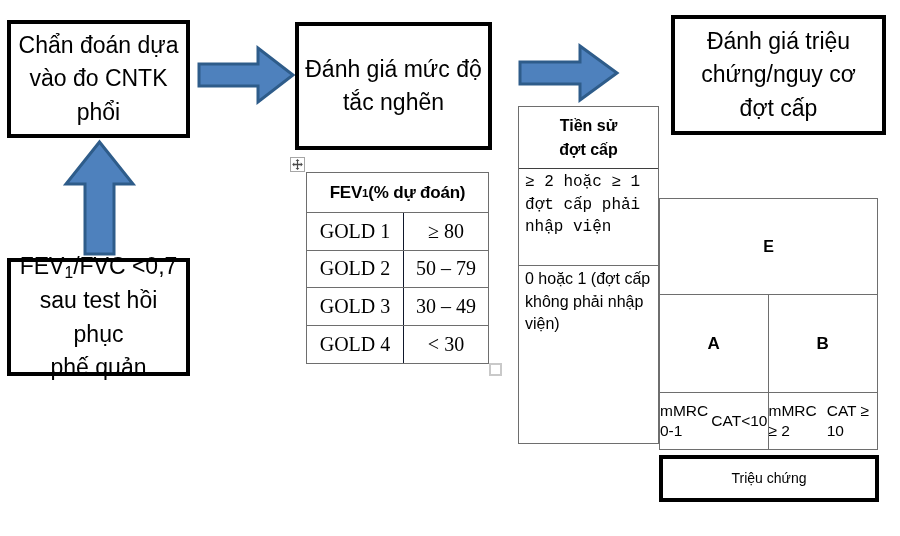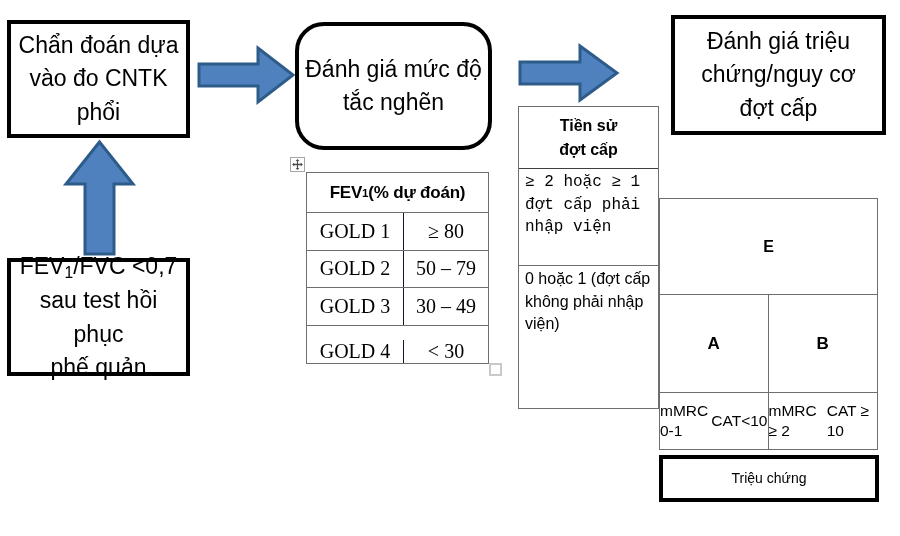--- a/index.html
+++ b/index.html
@@ -58,21 +58,21 @@
     box-sizing: border-box;
     display: flex;
     align-items: center;
     color: #000000;
     overflow: hidden;
   }
 
   
   #gold-table { left: 306px; top: 172px; width: 183px; height: 192px; border: 1px solid #6e6e6e; }
   #gold-table .trow { border-bottom: 1px solid #6e6e6e; }
-  #gold-table .trow:last-child { border-bottom: none; align-items: flex-end; }
+  #gold-table .trow:last-child { border-bottom: none; }
   #gold-table .gold-head-row { height: 40px; }
   #gold-table .gold-head-cell {
     width: 100%;
     justify-content: center;
     font-weight: bold;
     font-size: 17px;
     font-family: "Liberation Sans", sans-serif;
     letter-spacing: -0.2px;
   }
   #gold-table .gold-body-row { height: 37.6px; }
@@ -85,21 +85,21 @@
   }
   #gold-table .gold-value {
     flex: 1;
     justify-content: center;
     font-family: "Liberation Serif", serif;
     font-size: 20px;
   }
   .sub { font-size: 0.68em; vertical-align: -0.25em; }
 
   
-  #hist-table { left: 518px; top: 106px; width: 141px; height: 303px; border: 1px solid #6e6e6e; }
+  #hist-table { left: 518px; top: 106px; width: 141px; height: 338px; border: 1px solid #6e6e6e; }
   #hist-table .hist-head {
     box-sizing: border-box;
     height: 62px;
     border-bottom: 1px solid #3f3f3f;
     display: flex;
     flex-direction: column;
     align-items: center;
     justify-content: center;
     font-weight: bold;
     font-size: 16px;
@@ -178,21 +178,21 @@
   </div>
 
   <div class="flowbox" id="box-spirometry" style="left:7px; top:258px; width:183px; height:118px;justify-content:flex-end;">
     <span class="txt">
       <span><span>FEV</span><span class="sub">1</span><span>/FVC &lt;0,7</span></span><br>
       <span>sau test hồi phục</span><br>
       <span>phế quản</span>
     </span>
   </div>
 
-  <div class="flowbox" id="box-obstruction" style="left:295px; top:22px; width:197px; height:128px;border-radius:29px;">
+  <div class="flowbox" id="box-obstruction" style="left:295px; top:22px; width:197px; height:128px;">
     <span class="txt">
       <span>Đánh giá mức độ</span><br>
       <span>tắc nghẽn</span>
     </span>
   </div>
 
   <div class="flowbox" id="box-symptoms-risk" style="left:671px; top:15px; width:215px; height:120px;">
     <span class="txt">
       <span>Đánh giá triệu</span><br>
       <span>chứng/nguy cơ</span><br>

